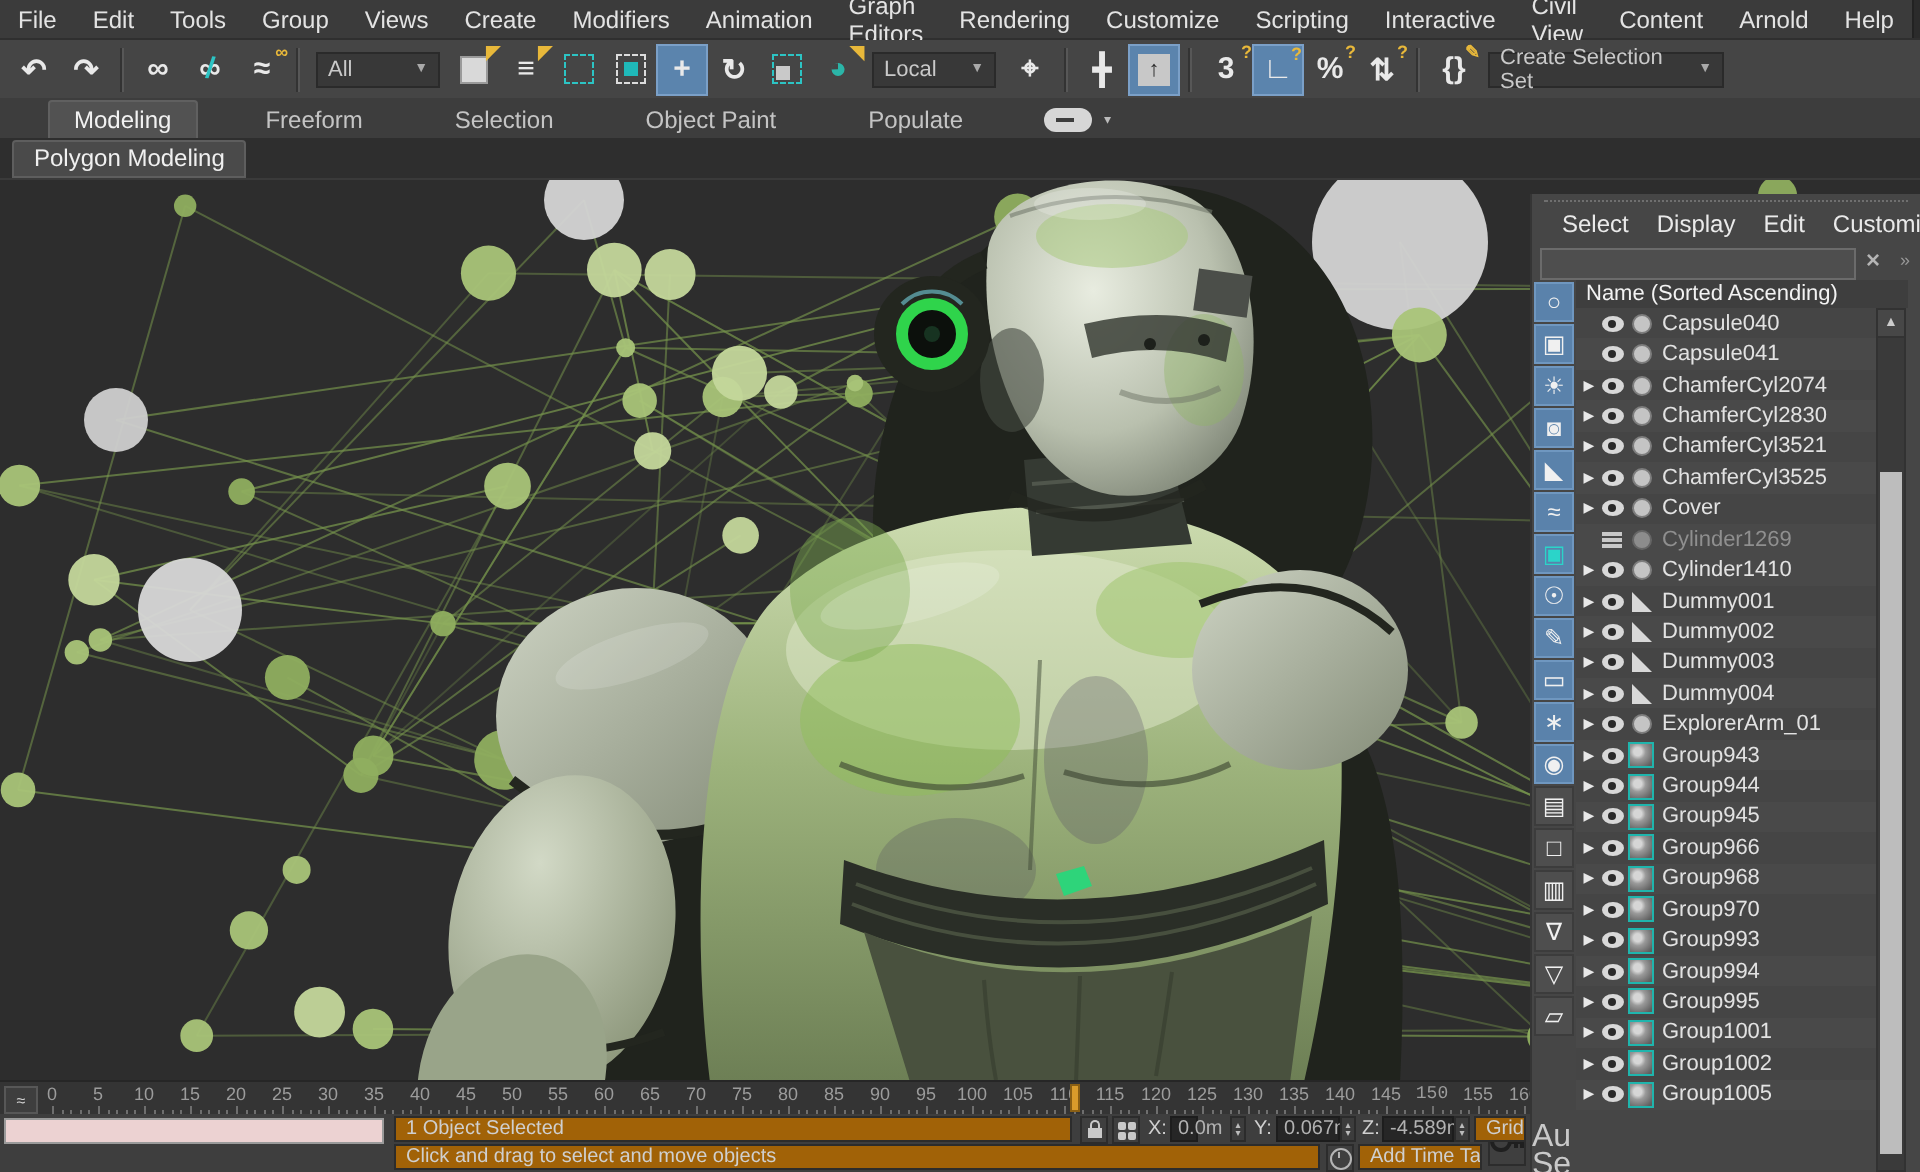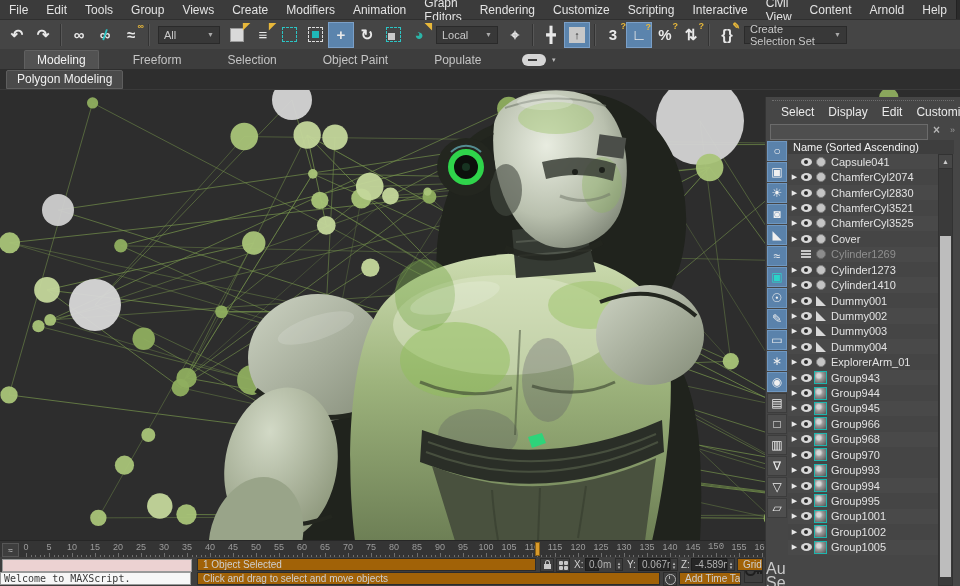--- a/index.html
+++ b/index.html
@@ -208,21 +208,21 @@
       </div>
       <div class="tbi">
         <span class="g">⇅</span>
         <span class="badge">?</span>
       </div>
       <div class="tbsep"></div>
       <div class="tbi">
         <span class="g">{}</span>
         <span class="badge">✎</span>
       </div>
-      <div class="tbdd" style="width: 103px;">
+      <div class="tbdd" style="width: 118px;">
         <span>Create Selection Set</span>
         <span class="arr">▼</span>
       </div>
     </div>
 
   <div id="panelrow">
     <div id="polytab">Polygon Modeling</div>
   </div>
   <div id="ribbontabs">
     <div id="rtabs" style="display:flex;align-items:flex-end;gap:22px">
@@ -659,21 +659,20 @@
         <div class="tick" style="left: 752.8px; height: 2px;"></div>
         <div class="tick" style="left: 757.4px; height: 2px;"></div>
         <div class="tick" style="left: 762px; height: 4px;"></div>
         <div class="tnum" style="left: 762px;">160</div>
         <div id="tmarker" style="left: 534.6px;"></div>
       </div>
   </div>
 
   <div id="statusbar">
     <div id="mlpink"></div>
-    <div id="mlwhite">Welcome to MAXScript.</div>
 
     <div class="sbox" style="left:197px;top:1px;width:339px">1 Object Selected</div>
     <div class="sbox" style="left:197px;top:15px;width:463px">Click and drag to select and move objects</div>
 
     <div class="sbtn" style="left:540px;top:1px">
         <i class="lck"></i>
       </div>
     <div class="sbtn" style="left:556px;top:1px">
         <span class="abg">
           <i></i>
@@ -747,20 +746,30 @@
         <div class="fi on">◉</div>
         <div class="fi">▤</div>
         <div class="fi">□</div>
         <div class="fi">▥</div>
         <div class="fi">∇</div>
         <div class="fi">▽</div>
         <div class="fi">▱</div>
       </div>
     <div id="exheader">Name (Sorted Ascending)</div>
     <div id="rows">
+        <div class="row">
+          <span class="arrow"></span>
+          <span class="eyew">
+            <span class="eye"></span>
+          </span>
+          <span class="icw">
+            <span class="cir"></span>
+          </span>
+          <span class="name">Capsule040</span>
+        </div>
         <div class="row odd">
           <span class="arrow"></span>
           <span class="eyew">
             <span class="eye"></span>
           </span>
           <span class="icw">
             <span class="cir"></span>
           </span>
           <span class="name">Capsule041</span>
         </div>
@@ -821,30 +830,20 @@
               <i></i>
               <i></i>
               <i></i>
             </span>
           </span>
           <span class="icw">
             <span class="cir"></span>
           </span>
           <span class="name">Cylinder1269</span>
         </div>
-        <div class="row">
-          <span class="arrow">▶</span>
-          <span class="eyew">
-            <span class="eye"></span>
-          </span>
-          <span class="icw">
-            <span class="cir"></span>
-          </span>
-          <span class="name">Cylinder1273</span>
-        </div>
         <div class="row odd">
           <span class="arrow">▶</span>
           <span class="eyew">
             <span class="eye"></span>
           </span>
           <span class="icw">
             <span class="cir"></span>
           </span>
           <span class="name">Cylinder1410</span>
         </div>

